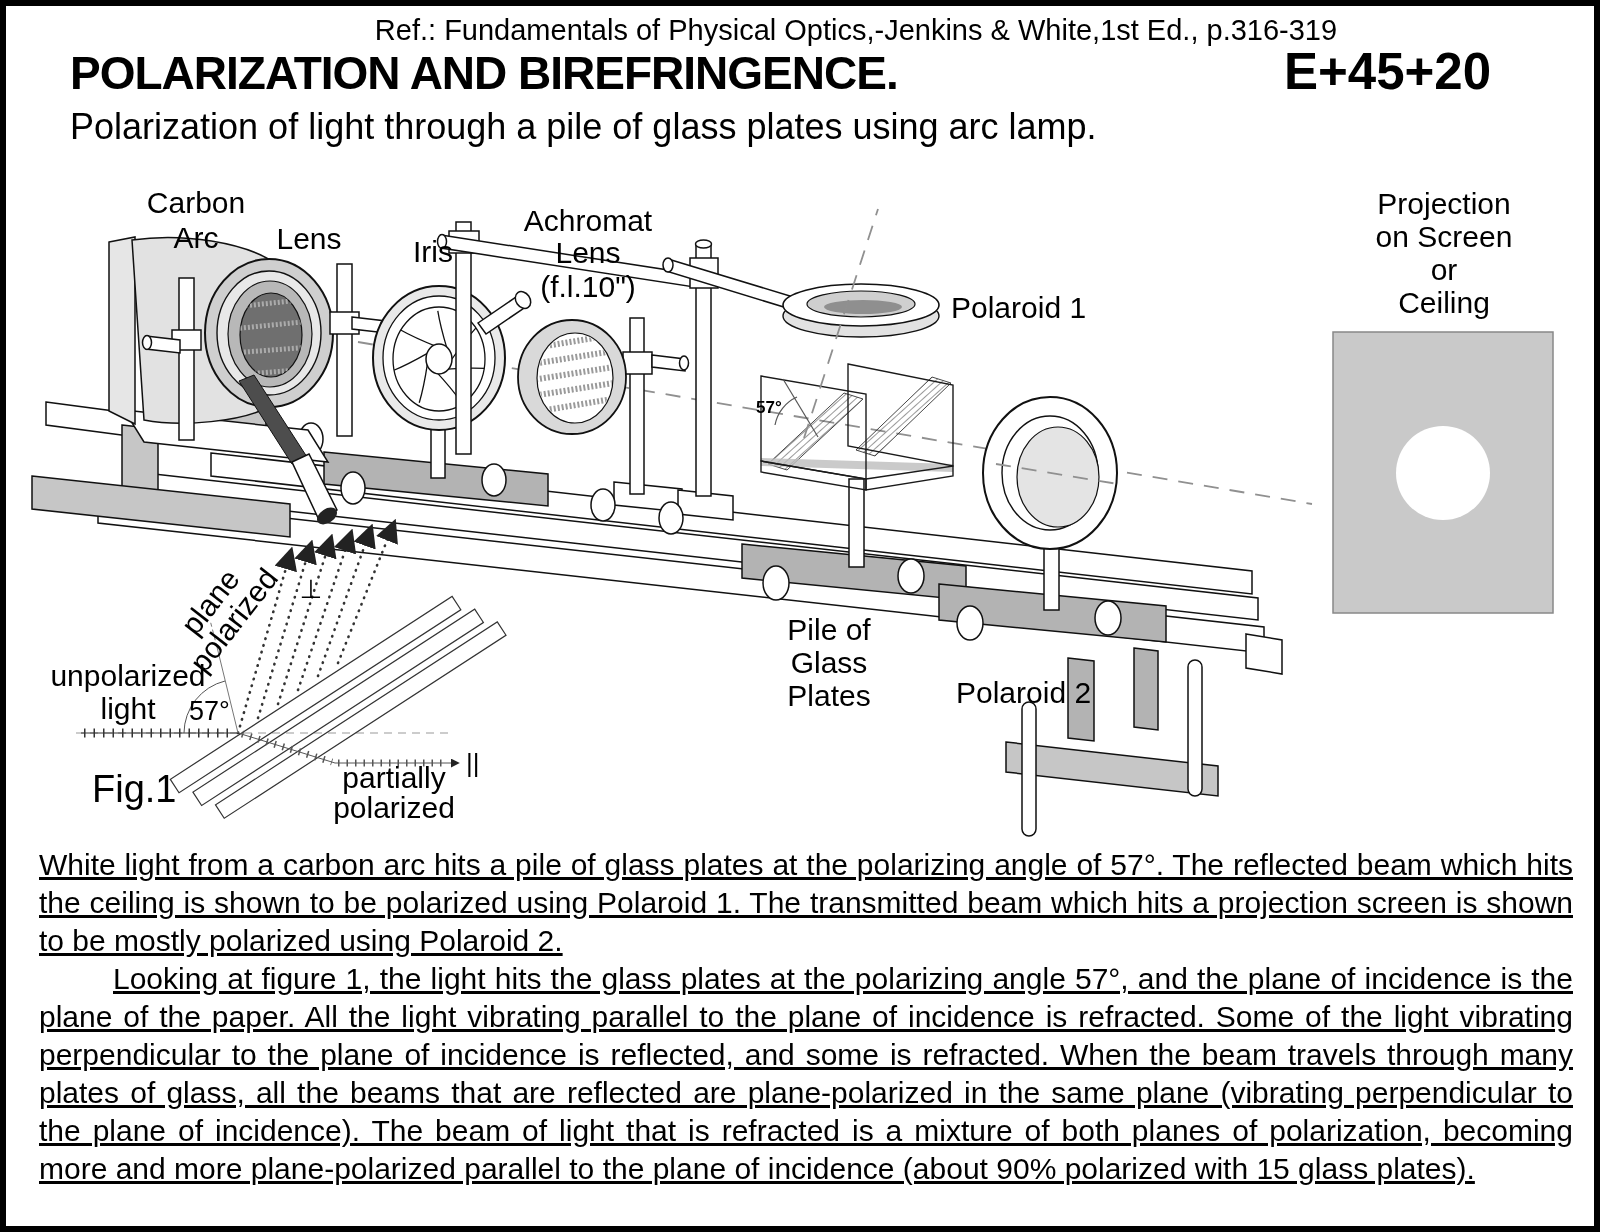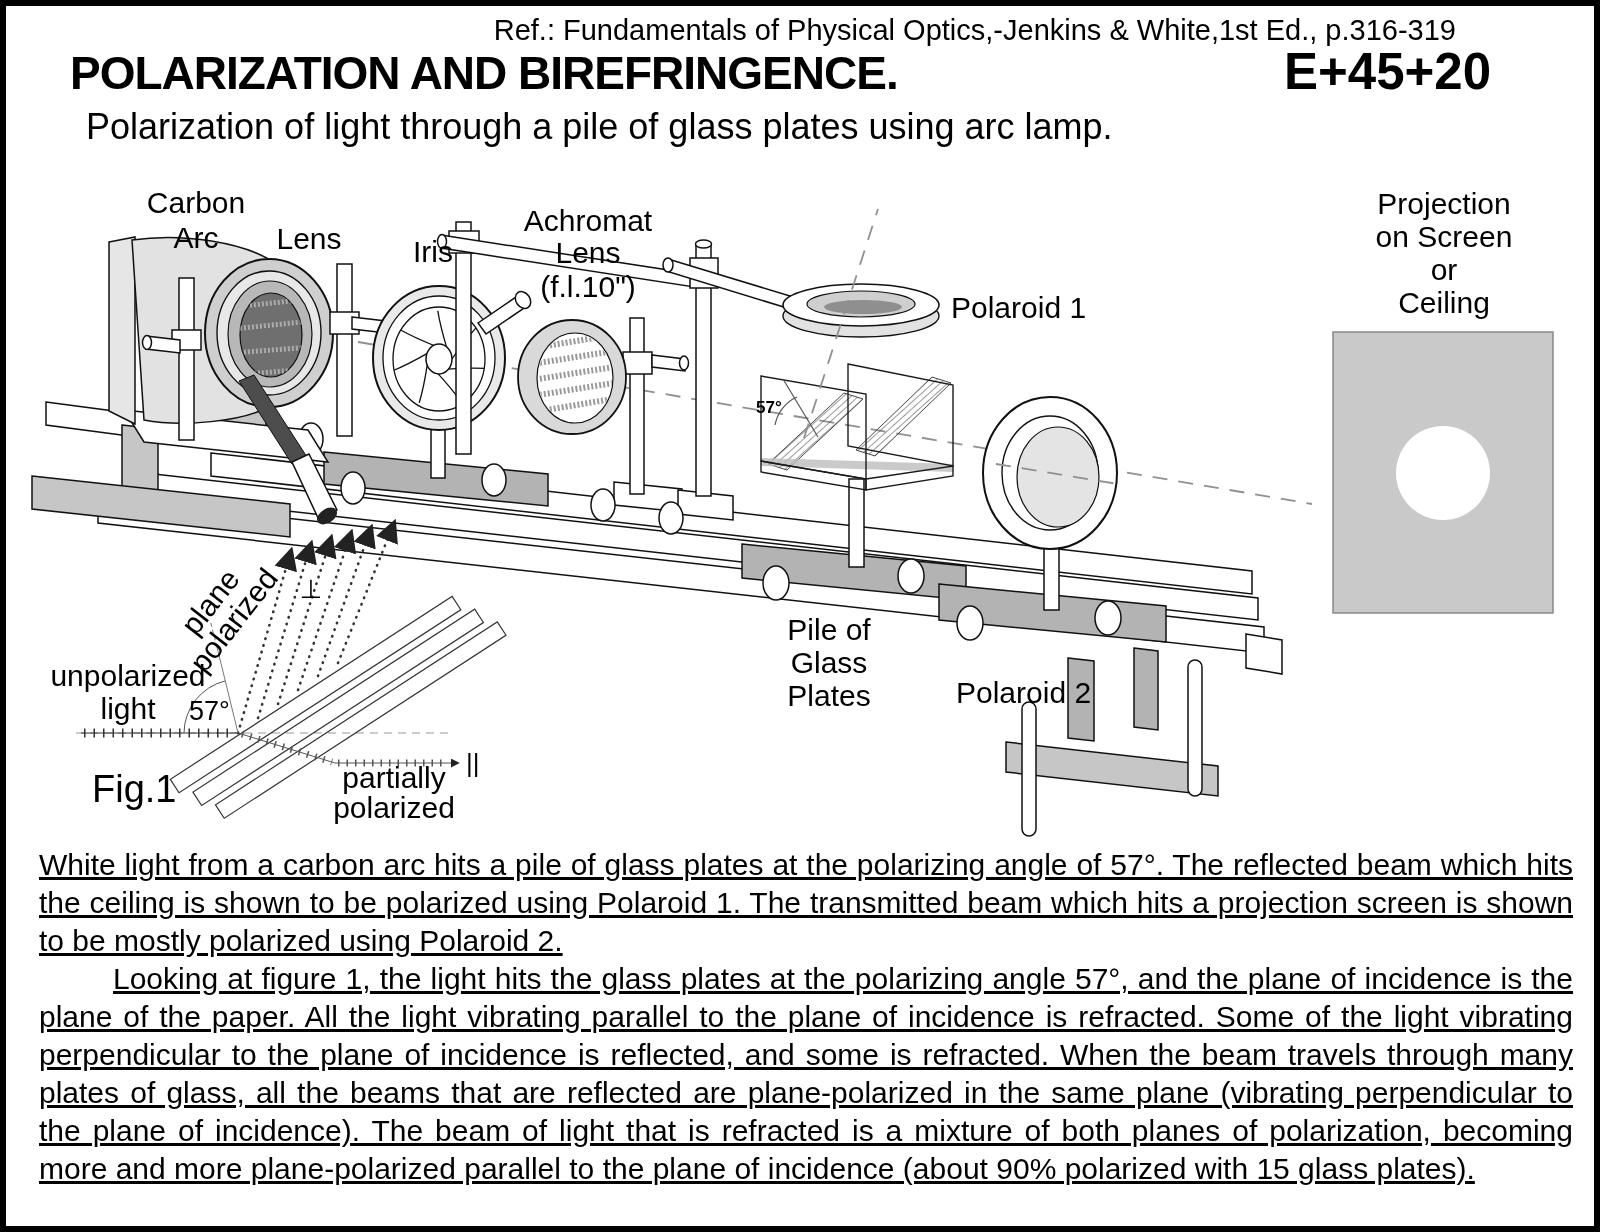--- a/index.html
+++ b/index.html
@@ -2,24 +2,24 @@
 <html><head>
 <meta charset="utf-8">
 <style>
   html,body{margin:0;padding:0;background:#777;}
   .page{
     position:relative;width:1600px;height:1232px;background:#fff;
     border:6px solid #000;box-sizing:border-box;overflow:hidden;
     font-family:"Liberation Sans","DejaVu Sans",sans-serif;color:#000;
   }
   .abs{position:absolute;}
-  .ref{top:8px;left:250px;width:1200px;text-align:right;font-size:29px;letter-spacing:0px;}
+  .ref{top:8px;left:250px;width:1200px;text-align:center;font-size:29px;letter-spacing:0px;}
   .title{top:40px;left:64px;font-size:46px;font-weight:bold;letter-spacing:-1px;}
   .code{top:36px;left:1278px;font-size:51px;font-weight:bold;}
-  .subtitle{top:100px;left:80px;font-size:36px;}
+  .subtitle{top:100px;left:64px;font-size:36px;}
   .bodytext{top:840px;left:33px;width:1534px;font-size:30px;line-height:38px;text-align:justify;text-decoration:underline;}
   .bodytext p{margin:0;}
   .bodytext p.indent{text-indent:74px;}
   svg text{font-family:"Liberation Sans","DejaVu Sans",sans-serif;fill:#000;}
   .lbl{font-size:30px;}
   .mid{text-anchor:middle;}
   .sm{font-size:17px;font-weight:bold;}
   .fig{font-size:38px;}
   .ang{font-size:27px;}
   .sym{font-size:26px;}

